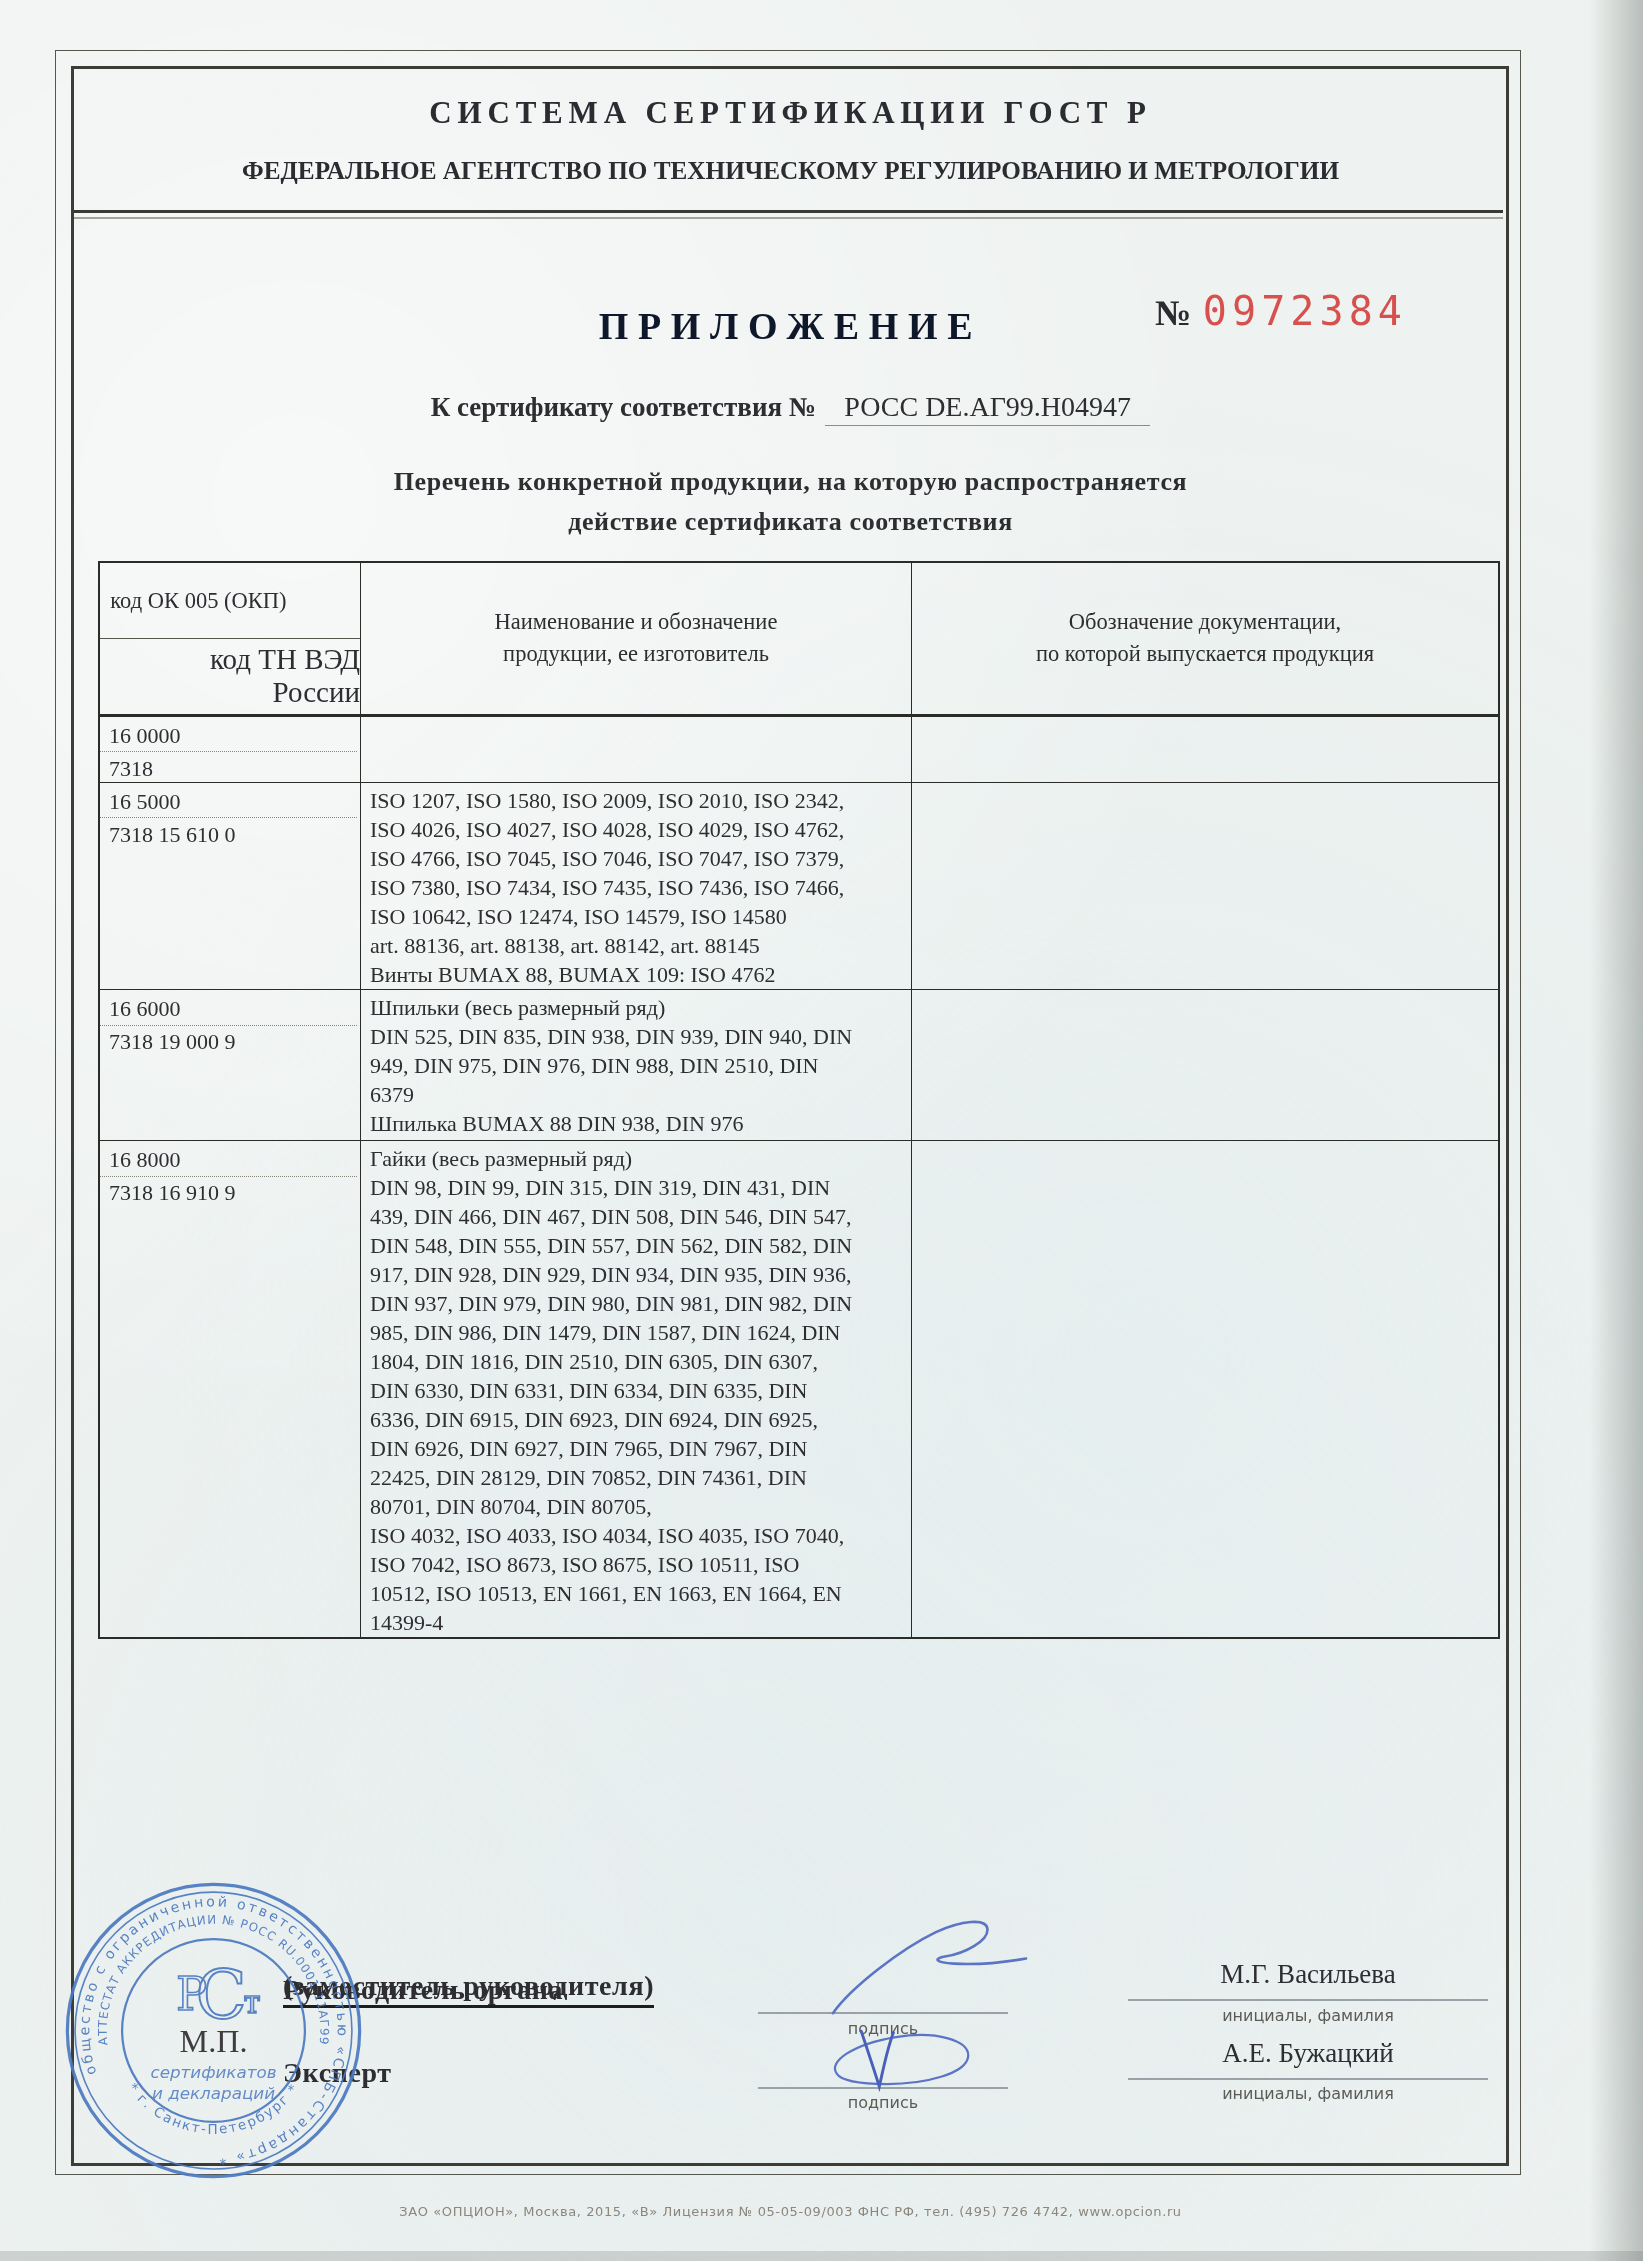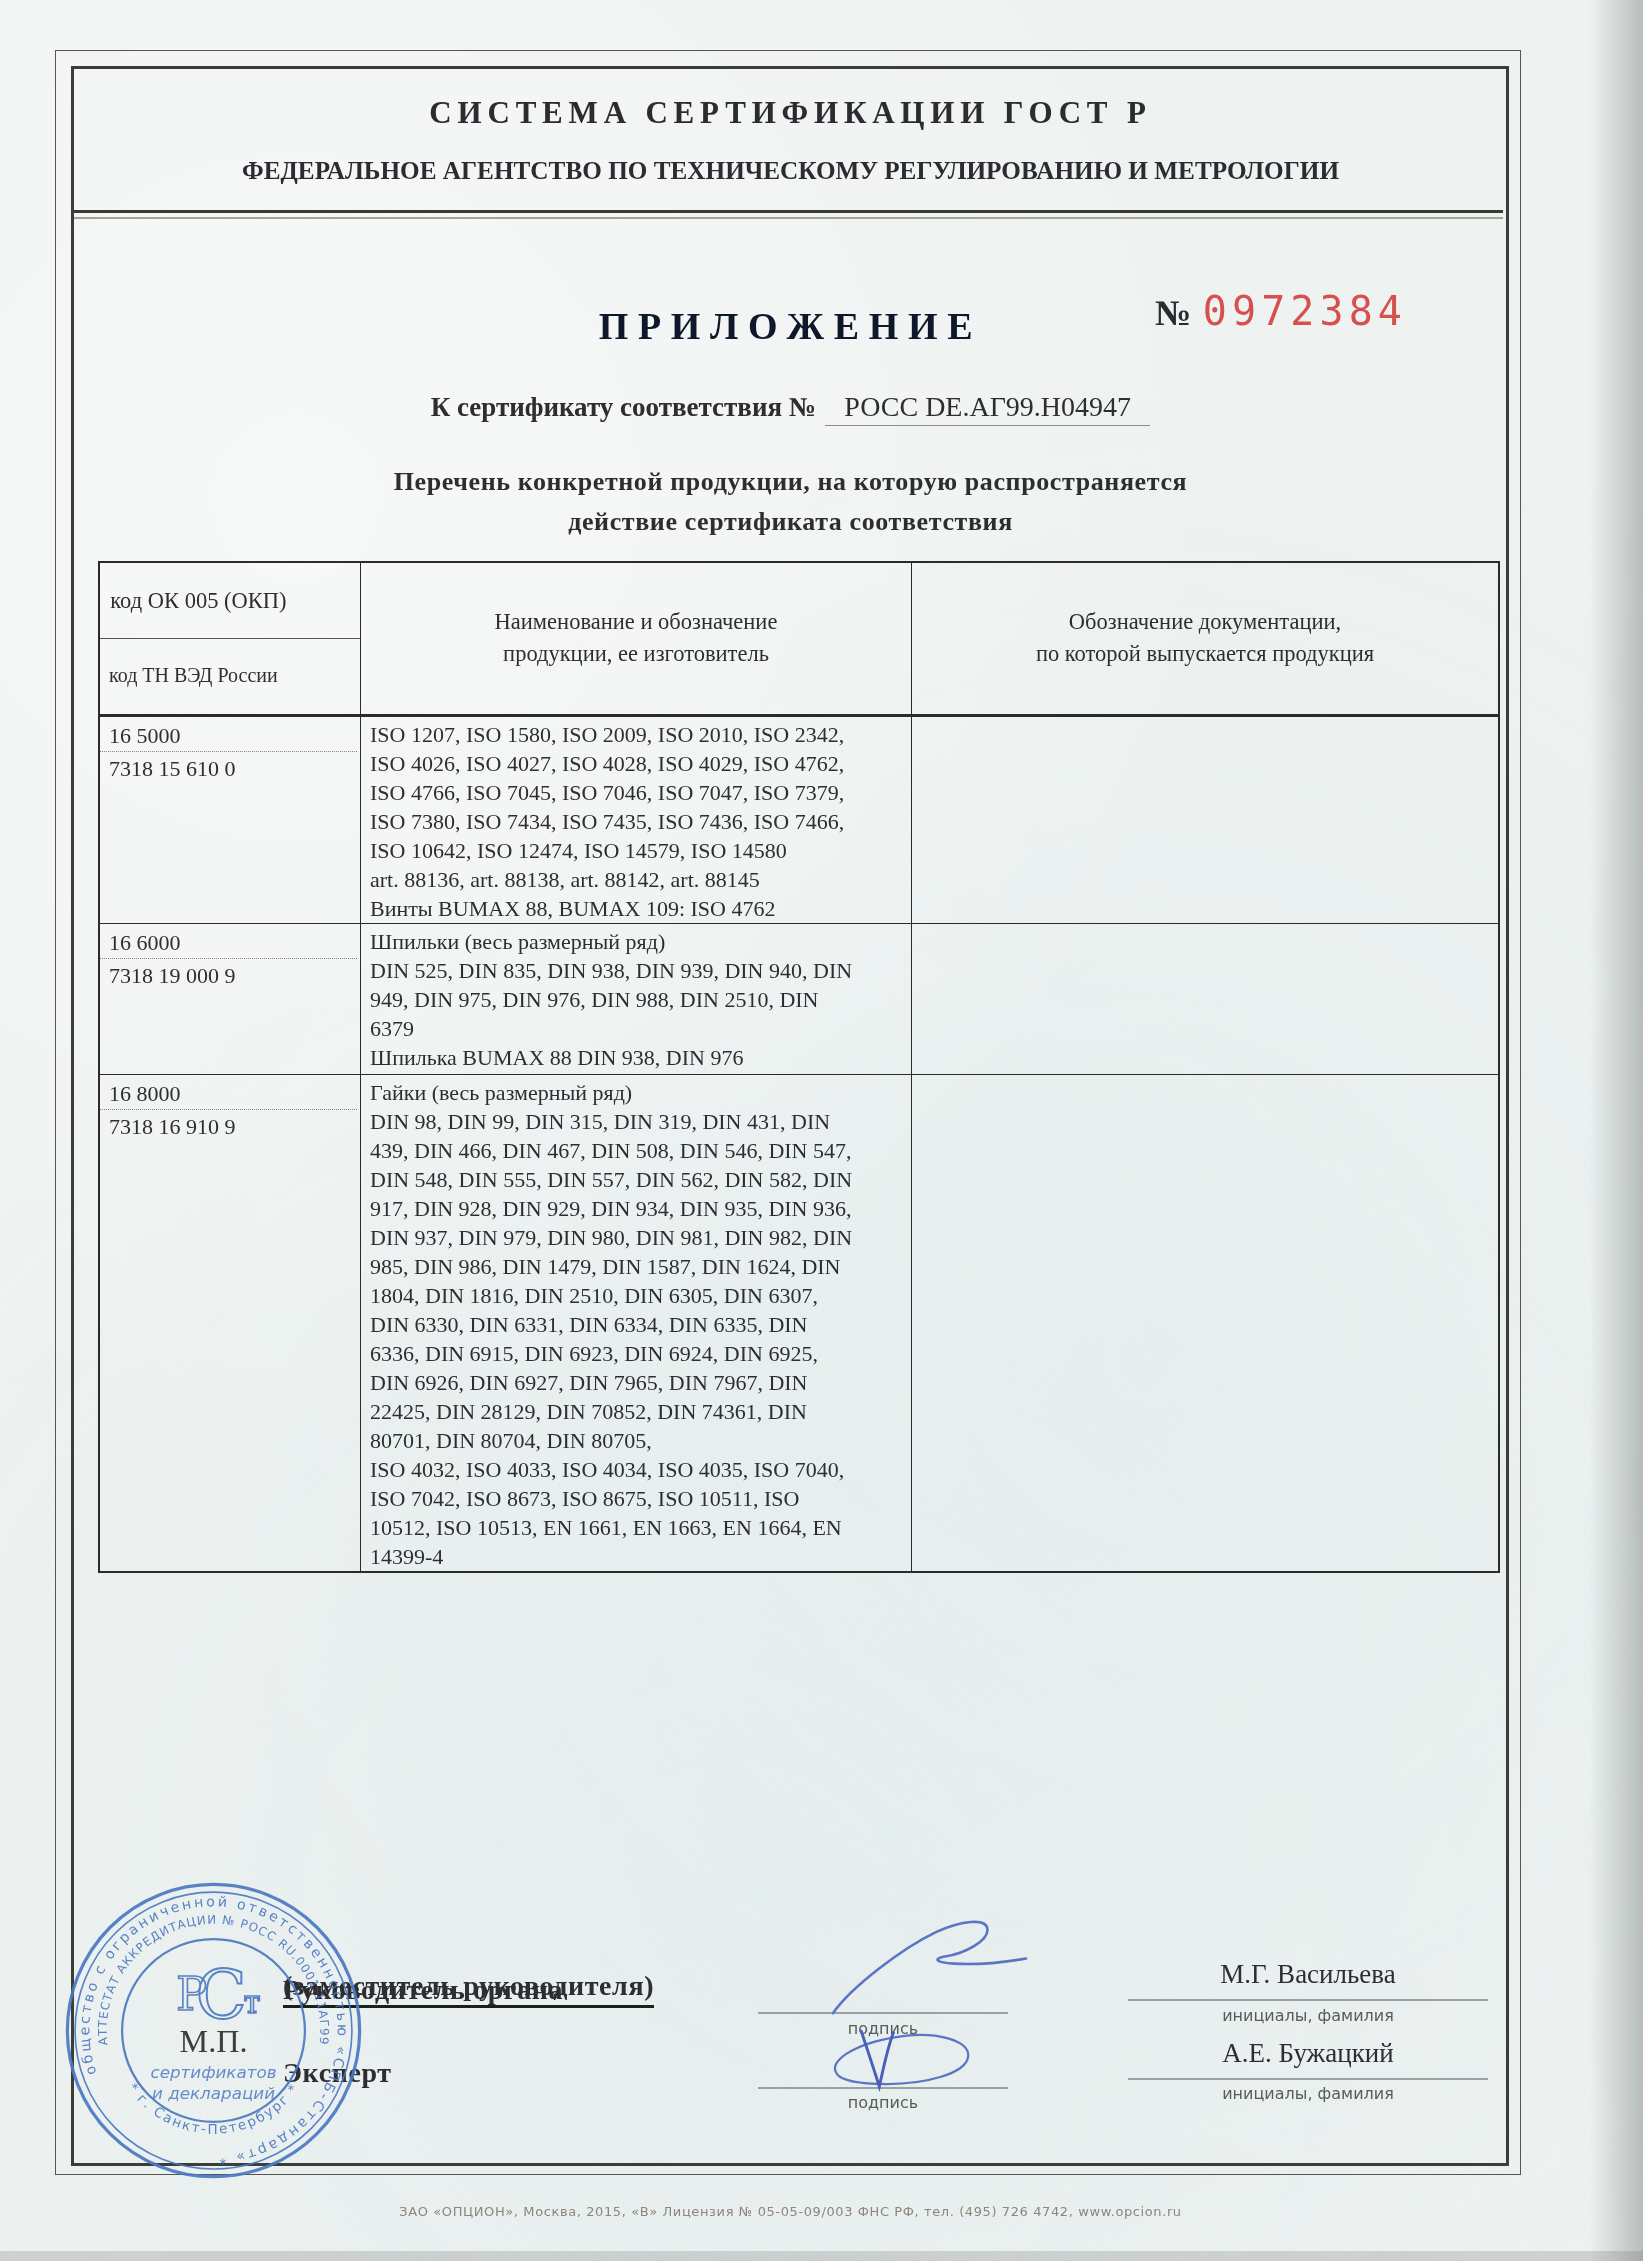--- a/index.html
+++ b/index.html
@@ -42,21 +42,21 @@
   .subtitle2{left:71px;top:507px;width:1439px;text-align:center;font-size:26px;font-weight:bold;letter-spacing:0.6px;}
   
   table.products{left:98px;top:561px;position:absolute;border-collapse:collapse;
     table-layout:fixed;width:1395px;background:transparent;}
   table.products td{border:1.9px solid #2b2b27;vertical-align:top;padding:0;}
   table.products{border:2.6px solid #2b2b27;}
   tr.thead td{border-bottom:3.2px solid #2b2b27;vertical-align:middle;}
   .col1{width:260px;margin-top:36px;} .col2{width:550px;} .col3{width:586px;}
   .hdr-c1-top{height:74px;border-bottom:1.3px solid #55554e;display:flex;align-items:center;
     padding-left:10.3px;font-size:22.5px;}
-  .hdr-c1-bottom{height:73px;display:flex;align-items:center;padding-left:9px;font-size:20px;}
+  .hdr-c1-bottom{height:73px;display:flex;align-items:center;padding-left:24px;font-size:29px;text-align:right;}
   .hdr-center{text-align:center;font-size:22.5px;line-height:32px;white-space:pre-line;}
   tr.thead{height:153px;}
   tr.r0{height:61px;} tr.r1{height:203px;} tr.r2{height:151px;} tr.r3{height:490px;padding-left:9px;}
   .okp{padding:5.1px 0 0 9px;font-size:22px;line-height:27px;}
   .dotline{border-top:1.9px dotted #85857d;margin:2.6px 2.6px 2.6px 0;height:0;}
   .tnved{padding:0 0 0 9px;font-size:22px;line-height:27px;}
   .cell-name{padding:3.2px 3.9px 0 9px;font-size:22px;line-height:29px;white-space:pre-line;}
   
   .role1a{left:283px;top:1974px;font-size:28px;font-weight:bold;letter-spacing:0.6px;}
   .role1b{left:283px;top:1970px;font-size:28px;font-weight:bold;letter-spacing:0.6px;
@@ -124,20 +124,33 @@
     <td class="col2">
       <div class="hdr-center">Наименование и обозначение
 продукции, ее изготовитель</div>
     </td>
     <td class="col3">
       <div class="hdr-center">Обозначение документации,
 по которой выпускается продукция</div>
     </td>
   </tr>
 
+  <tr class="r0">
+    <td class="col1">
+      <div class="okp">16 0000</div>
+      <div class="dotline"></div>
+      <div class="tnved">7318</div>
+    </td>
+    <td class="col2">
+      <div class="cell-name"></div>
+    </td>
+    <td class="col3">
+      <div class="cell-name"></div>
+    </td>
+  </tr>
 
   <tr class="r1">
     <td class="col1">
       <div class="okp">16 5000</div>
       <div class="dotline"></div>
       <div class="tnved">7318 15 610 0</div>
     </td>
     <td class="col2">
       <div class="cell-name">ISO 1207, ISO 1580, ISO 2009, ISO 2010, ISO 2342,
 ISO 4026, ISO 4027, ISO 4028, ISO 4029, ISO 4762,

